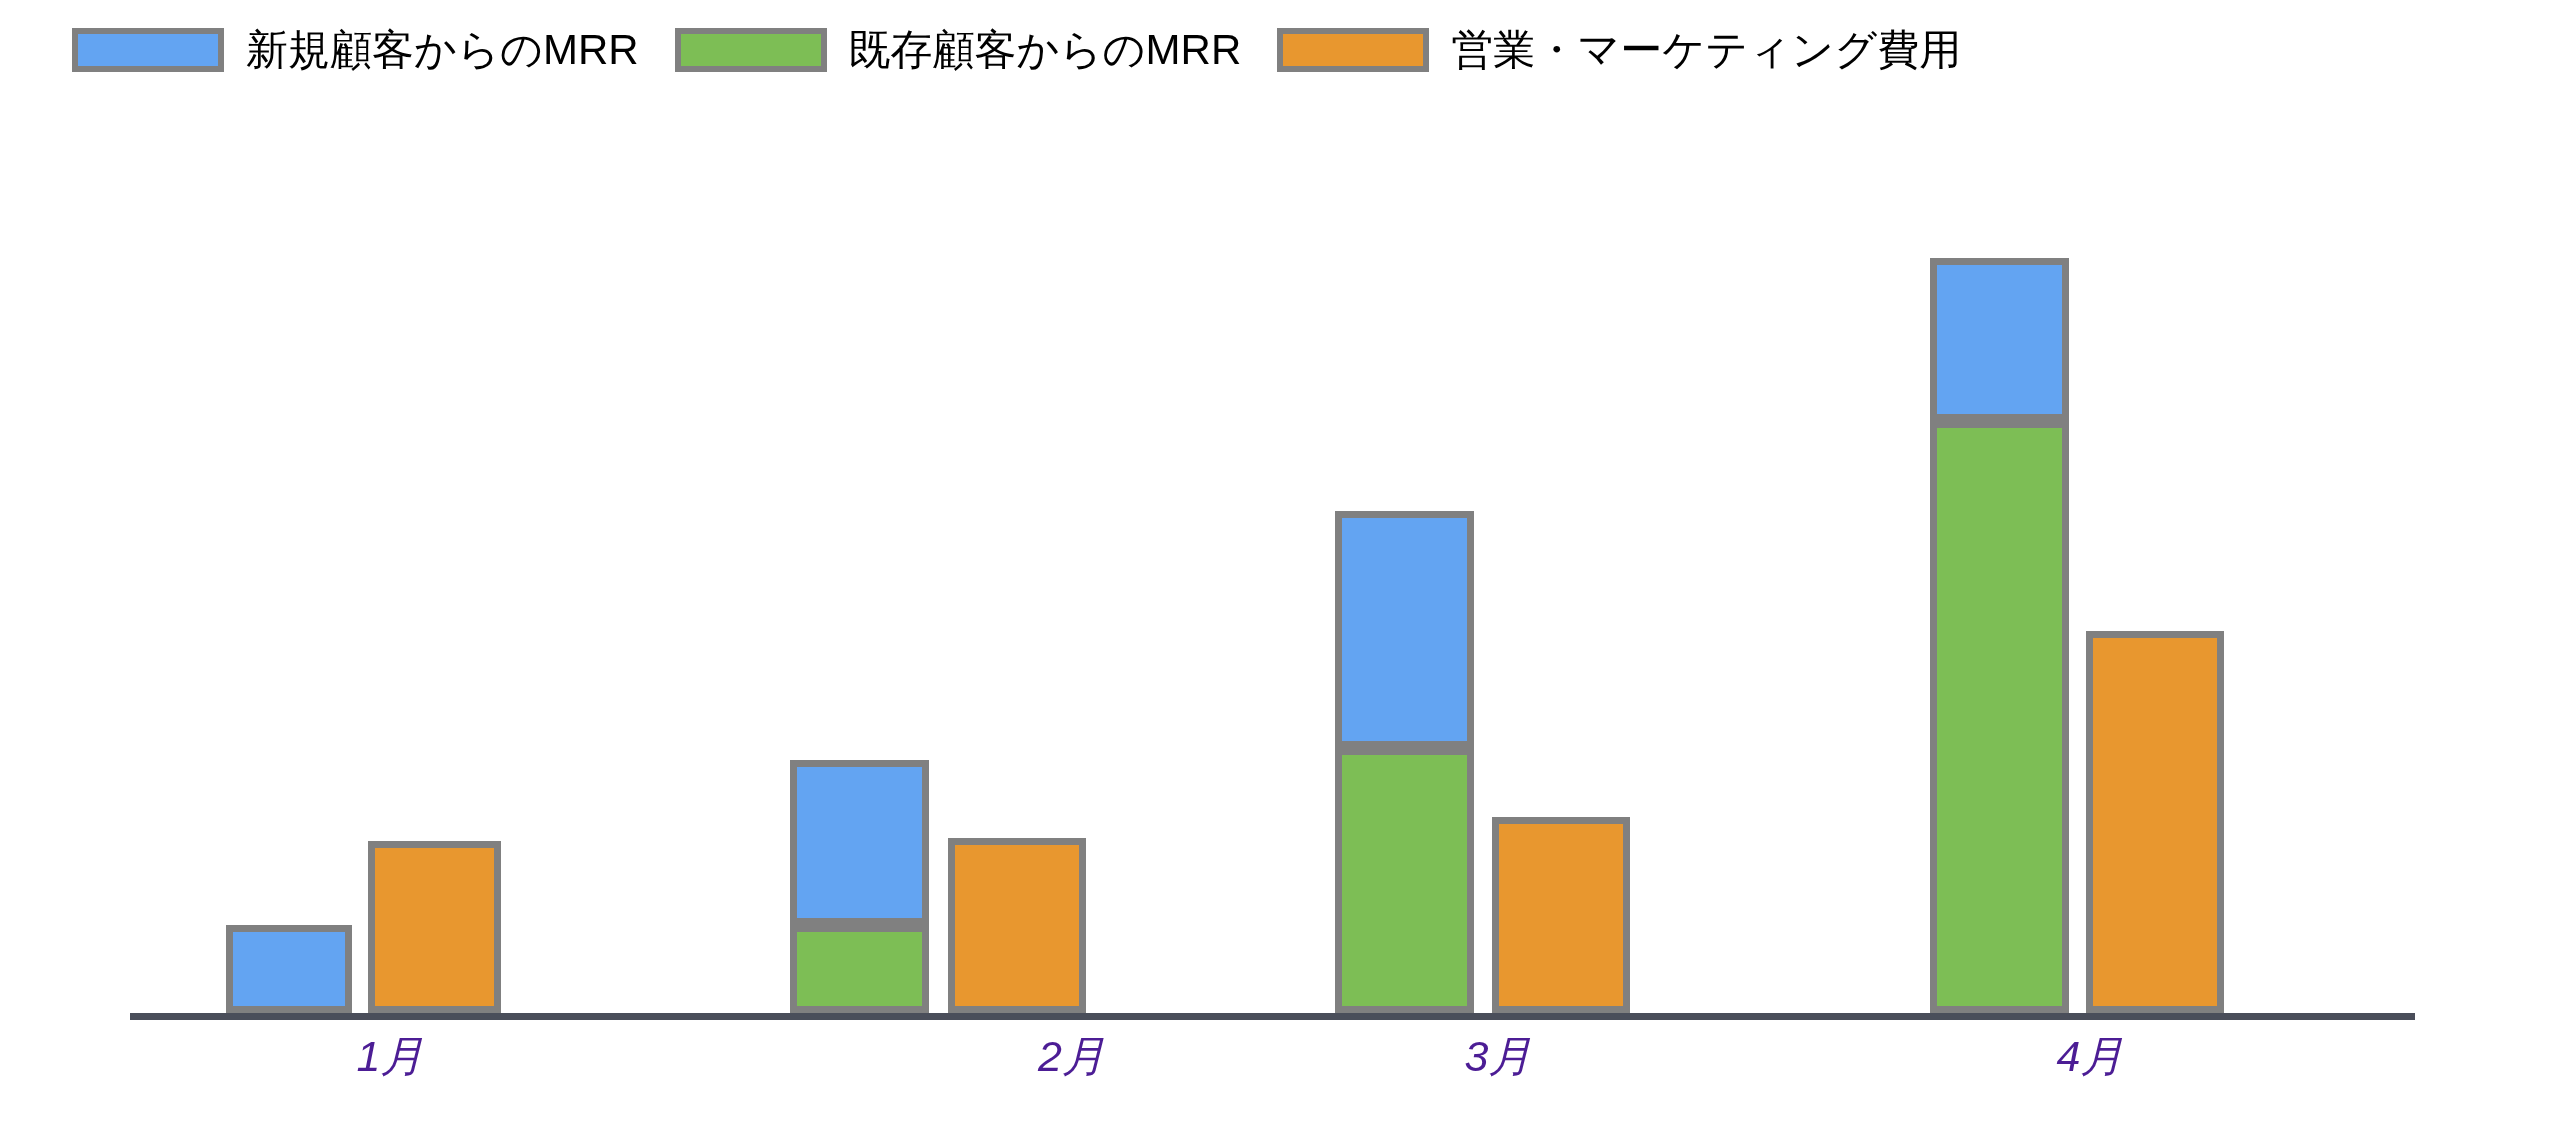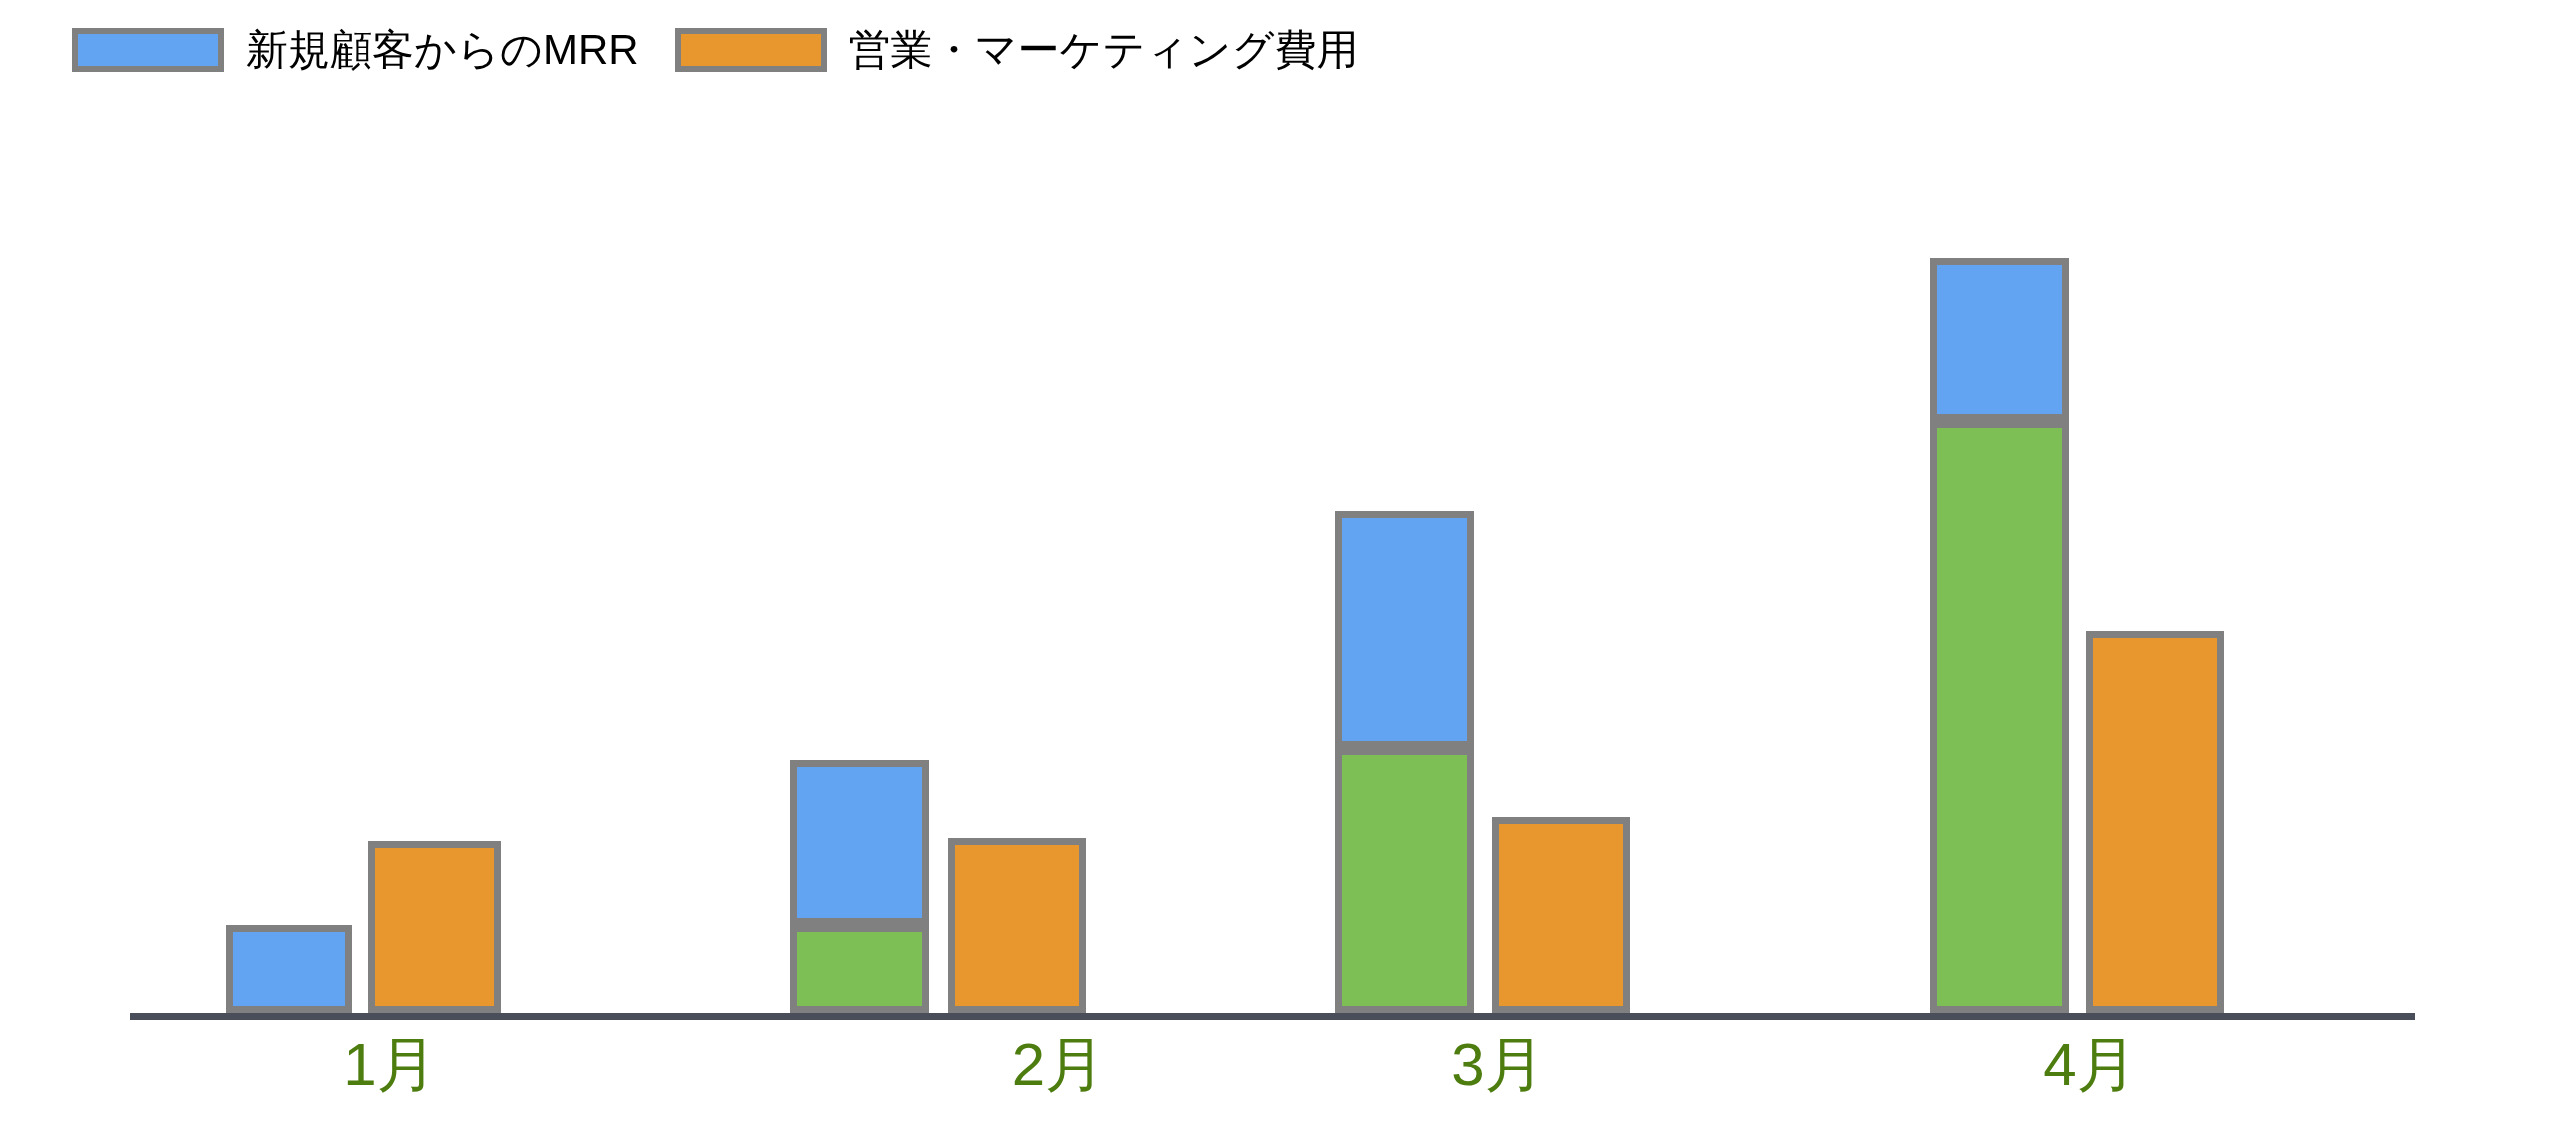--- a/index.html
+++ b/index.html
@@ -67,37 +67,42 @@
     width: 100%;
     box-sizing: border-box;
     border: 7px solid #808080;
   }
   #axis-line {
     position: absolute;
     background: #4A4E5A;
   }
   .cat-label {
     position: absolute;
-    font-size: 60px;
-    color: #4d7c0f;
+    font-size: 43px;
+    color: #4c1d95;
     text-align: center;
     line-height: 1;
     white-space: nowrap;
+    font-style: italic;
   }
 </style>
 </head>
 <body>
 
 <div id="legend">
 
   <div class="legend-item">
     <span class="legend-swatch" style="background: rgb(99, 164, 242); border-color: rgb(128, 128, 128);"></span>
     <span class="legend-label">新規顧客からのMRR</span>
   </div>
 
+  <div class="legend-item">
+    <span class="legend-swatch" style="background: rgb(125, 190, 85); border-color: rgb(128, 128, 128);"></span>
+    <span class="legend-label">既存顧客からのMRR</span>
+  </div>
 
   <div class="legend-item">
     <span class="legend-swatch" style="background: rgb(232, 151, 47); border-color: rgb(128, 128, 128);"></span>
     <span class="legend-label">営業・マーケティング費用</span>
   </div>
 
 </div>
 
 <div id="plot">
 

